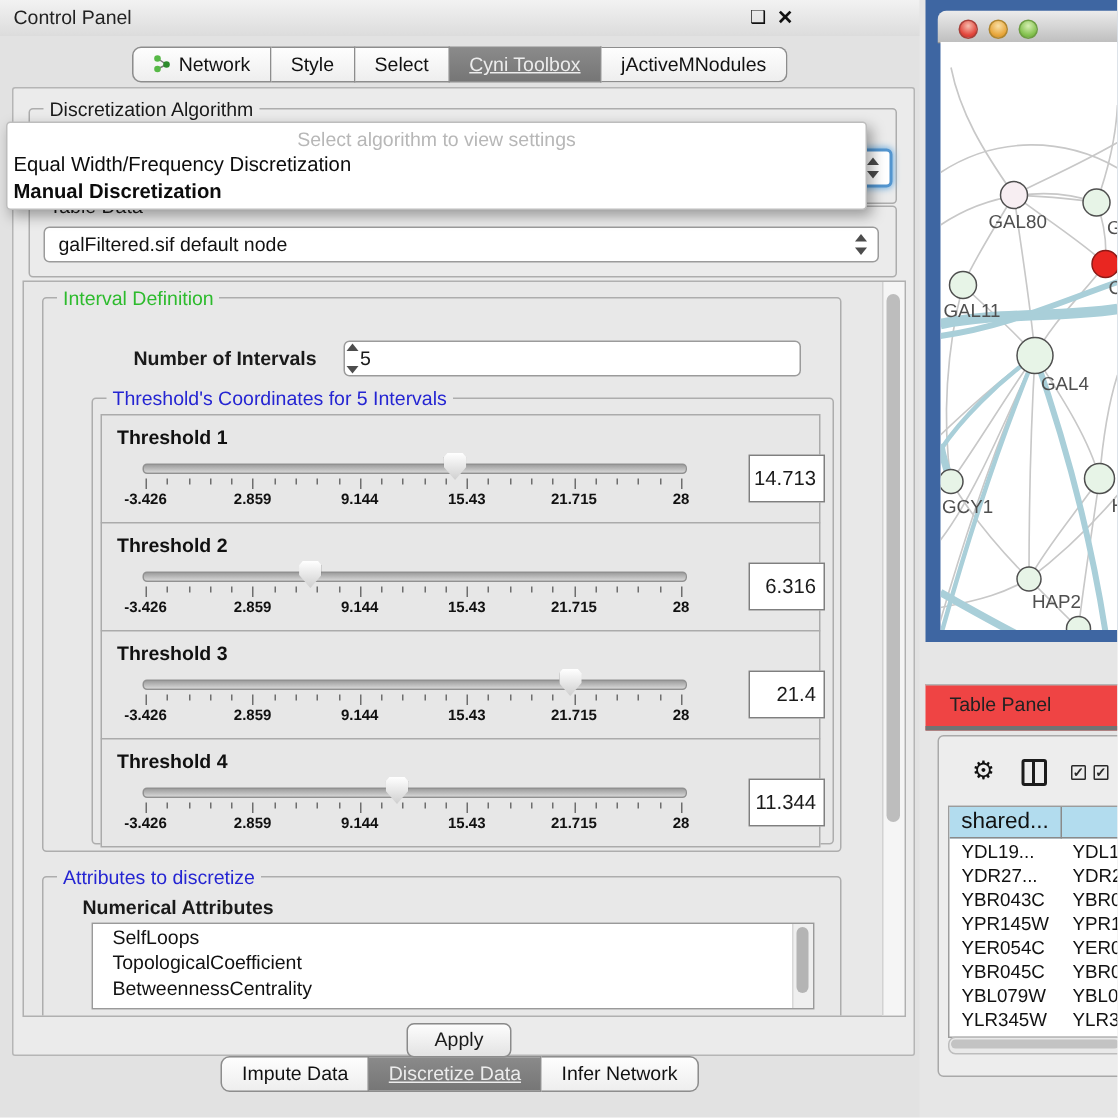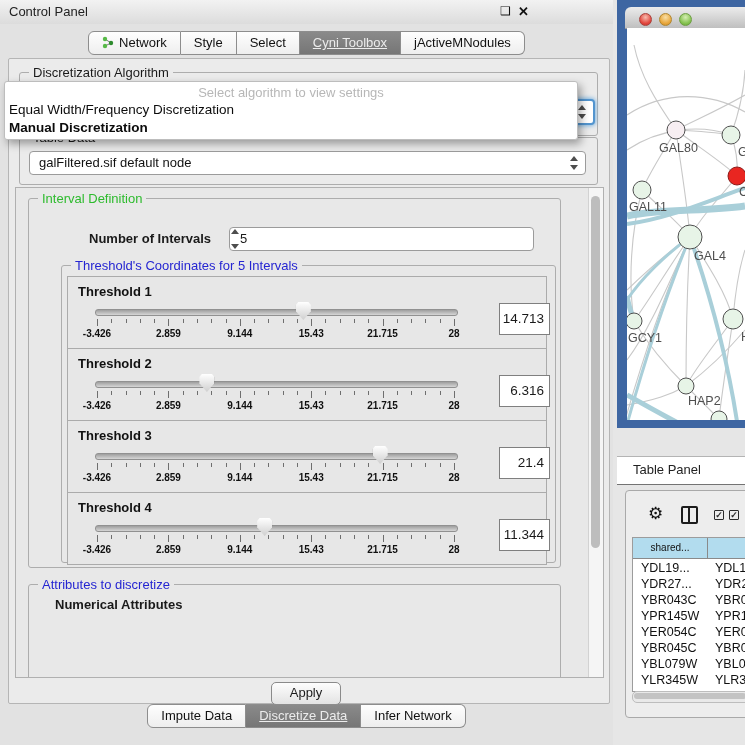--- a/index.html
+++ b/index.html
@@ -93,35 +93,35 @@
   #net-window{left:617px;top:0;width:128px;height:428px;background:#3e66a2;}
   #net-titlebar{position:absolute;left:8px;top:7px;width:120px;height:21px;border-radius:6px 0 0 0;
                 background:linear-gradient(#ececec,#bfbfbf);border-bottom:1px solid #9a9a9a;}
   .light{position:absolute;top:6px;width:11px;height:11px;border-radius:50%;}
   .light.red{left:14px;background:radial-gradient(circle at 50% 30%,#f6bcae,#e2453c 65%,#bc3430);border:1px solid #a8403a;}
   .light.yellow{left:34px;background:radial-gradient(circle at 50% 30%,#f8dfa6,#e8a63b 65%,#c2882d;);border:1px solid #b0862f;background:radial-gradient(circle at 50% 30%,#f8dfa6,#e8a63b 65%,#c2882d);}
   .light.green{left:54px;background:radial-gradient(circle at 50% 30%,#d5eeb2,#84c24f 65%,#669e3a);border:1px solid #6d9e42;}
   #net-canvas{position:absolute;left:10px;top:28px;width:118px;height:392px;background:#fff;overflow:hidden;}
 
   
-  #tp-bar{left:617px;top:456px;width:128px;height:27px;background:#ffffff;
-          border-top:1px solid #b4b4b4;border-bottom:1px solid #737373;}
+  #tp-bar{left:617px;top:456px;width:128px;height:27px;background:#ef4444;
+          border-top:1px solid #b4b4b4;border-bottom:3px solid #737373;}
   #tp-bar .t{position:absolute;left:16px;top:5px;font-size:13px;color:#222;}
   #tp-panel{left:625px;top:490px;width:130px;height:226px;background:#ededed;
             border:1px solid #a9a9a9;border-radius:4px;}
   #gear{position:absolute;left:22px;top:12px;font-size:17px;color:#111;}
   #split-icon{position:absolute;left:55px;top:15px;width:13px;height:14px;border:2px solid #1c1c1c;border-radius:2px;}
   #split-icon::after{content:"";position:absolute;left:5px;top:0;width:2px;height:14px;background:#1c1c1c;}
   .chk{position:absolute;top:19px;width:8px;height:8px;border:1.5px solid #2a2a2a;border-radius:1px;
        font-size:9px;line-height:8px;font-weight:bold;color:#2a2a2a;text-align:center;}
   #chk1{left:88px;} #chk2{left:103px;}
   #tp-table{position:absolute;left:6px;top:46px;width:124px;height:153px;background:#fff;
             border:1px solid #9c9c9c;overflow:hidden;}
   .th{position:absolute;top:0;height:20px;background:#b2dcee;border-right:1px solid #8a8a8a;
-      border-bottom:1px solid #8a8a8a;text-align:center;line-height:20px;font-size:10px;color:#111;}
+      border-bottom:1px solid #8a8a8a;text-align:center;line-height:20px;font-size:15px;color:#111;}
   .tr{position:absolute;left:0;width:200px;height:16px;font-size:12.5px;line-height:16px;color:#111;}
   .tr .c1{position:absolute;left:8px;} .tr .c2{position:absolute;left:82px;}
   #hscroll{position:absolute;left:6px;top:200px;width:124px;height:10px;background:#e9e9e9;border:1px solid #bdbdbd;border-radius:5px;}
   #hscroll .hthumb{position:absolute;left:1px;top:1px;width:112px;height:6px;background:#c3c3c3;border-radius:4px;}
 </style>
 </head>
 <body>
 
 <div id="app">
 
@@ -353,20 +353,28 @@
                   </div>
                   <div class="valbox">11.344</div>
                 </div>
               </div>
           </div>
         </div>
 
         <div id="attrs-group" class="group">
           <span class="grouplab on-scroll lab-blue">Attributes to discretize</span>
           <span id="attrs-title">Numerical Attributes</span>
+          <div id="attr-list">
+            <div class="attr-item">SelfLoops</div>
+              <div class="attr-item">TopologicalCoefficient</div>
+              <div class="attr-item">BetweennessCentrality</div>
+              <div id="list-scroll">
+                <div class="vthumb"></div>
+              </div>
+          </div>
         </div>
 
         <div id="vscroll">
             <div class="vthumb"></div>
           </div>
       </div>
 
       <div id="apply-btn" class="abs" style="position:absolute;left:262px;top:623px;">Apply</div>
     </div>
 

